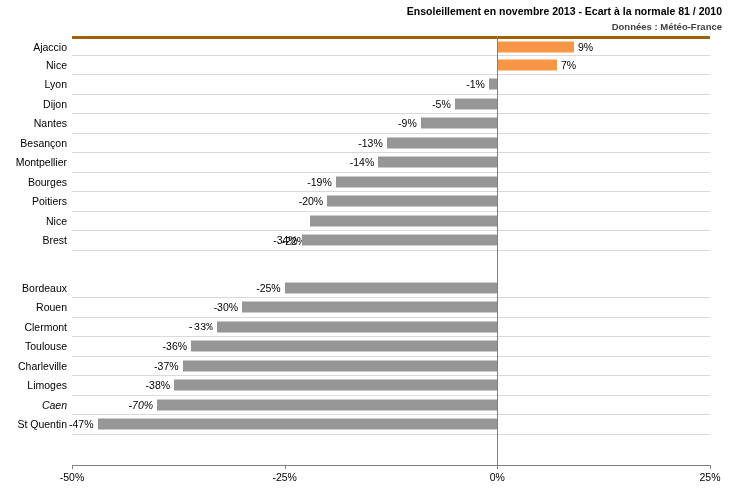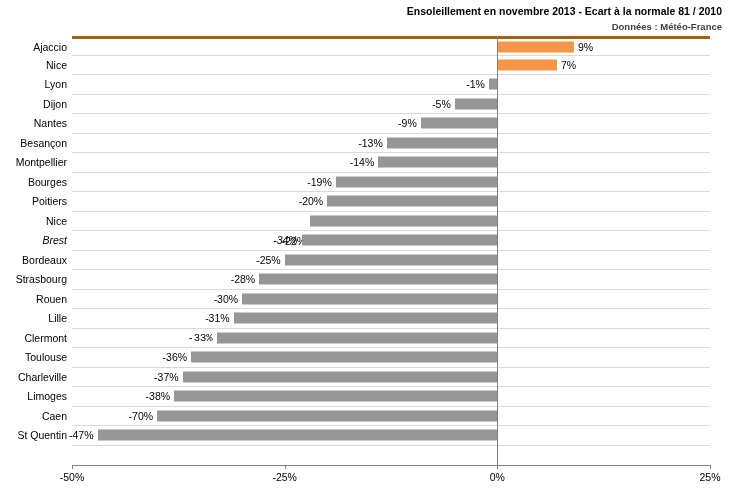--- a/index.html
+++ b/index.html
@@ -184,66 +184,56 @@
         <div class="row" style="height: 19.5px;">
           <div class="cat-label">Poitiers</div>
           <div class="bar neg" style="left: 40%; width: 26.6667%;"></div>
           <div class="val-label" style="right: calc(60% + 4px);">-20%</div>
         </div>
         <div class="row" style="height: 19.5px;">
           <div class="cat-label">Nice</div>
           <div class="bar neg" style="left: 37.3333%; width: 29.3333%;"></div>
           <div class="val-label" style="right: calc(62.6667% + 4px); margin-top: 20px;">-22%</div>
         </div>
-        <div class="row" style="height: 19.5px; font-style: italic;">
+        <div class="row" style="height: 19.5px;">
           <div class="cat-label">Brest</div>
           <div class="bar neg" style="left: 36%; width: 30.6667%;"></div>
           <div class="val-label" style="right: calc(64% + 4px);">-34%</div>
         </div>
-        <div class="row" style="height: 19.5px;">
+        <div class="row" style="height: 19.5px; margin-top: 28px;">
           <div class="cat-label">Bordeaux</div>
           <div class="bar neg" style="left: 33.3333%; width: 33.3333%;"></div>
           <div class="val-label" style="right: calc(66.6667% + 4px);">-25%</div>
         </div>
         <div class="row" style="height: 19.5px;">
-          <div class="cat-label">Strasbourg</div>
-          <div class="bar neg" style="left: 29.3333%; width: 37.3333%;"></div>
-          <div class="val-label" style="right: calc(70.6667% + 4px);">-28%</div>
-        </div>
-        <div class="row" style="height: 19.5px;">
           <div class="cat-label">Rouen</div>
           <div class="bar neg" style="left: 26.6667%; width: 40%;"></div>
           <div class="val-label" style="right: calc(73.3333% + 4px);">-30%</div>
         </div>
         <div class="row" style="height: 19.5px;">
-          <div class="cat-label">Lille</div>
-          <div class="bar neg" style="left: 25.3333%; width: 41.3333%;"></div>
-          <div class="val-label" style="right: calc(74.6667% + 4px);">-31%</div>
-        </div>
-        <div class="row" style="height: 19.5px;">
           <div class="cat-label">Clermont</div>
           <div class="bar neg" style="left: 22.6667%; width: 44%;"></div>
           <div class="val-label" style="right: calc(77.3333% + 4px); font-family: Liberation Mono, monospace;">-33%</div>
         </div>
         <div class="row" style="height: 19.5px;">
           <div class="cat-label">Toulouse</div>
           <div class="bar neg" style="left: 18.6667%; width: 48%;"></div>
           <div class="val-label" style="right: calc(81.3333% + 4px);">-36%</div>
         </div>
         <div class="row" style="height: 19.5px;">
           <div class="cat-label">Charleville</div>
           <div class="bar neg" style="left: 17.3333%; width: 49.3333%;"></div>
           <div class="val-label" style="right: calc(82.6667% + 4px);">-37%</div>
         </div>
         <div class="row" style="height: 19.5px;">
           <div class="cat-label">Limoges</div>
           <div class="bar neg" style="left: 16%; width: 50.6667%;"></div>
           <div class="val-label" style="right: calc(84% + 4px);">-38%</div>
         </div>
-        <div class="row" style="height: 19.5px;">
+        <div class="row" style="height: 19.5px; font-style: italic;">
           <div class="cat-label">Caen</div>
           <div class="bar neg" style="left: 13.3333%; width: 53.3333%;"></div>
           <div class="val-label" style="right: calc(86.6667% + 4px);">-70%</div>
         </div>
         <div class="row" style="height: 19.5px;">
           <div class="cat-label">St Quentin</div>
           <div class="bar neg" style="left: 4%; width: 62.6667%;"></div>
           <div class="val-label" style="right: calc(96% + 4px);">-47%</div>
         </div>
       </div>

